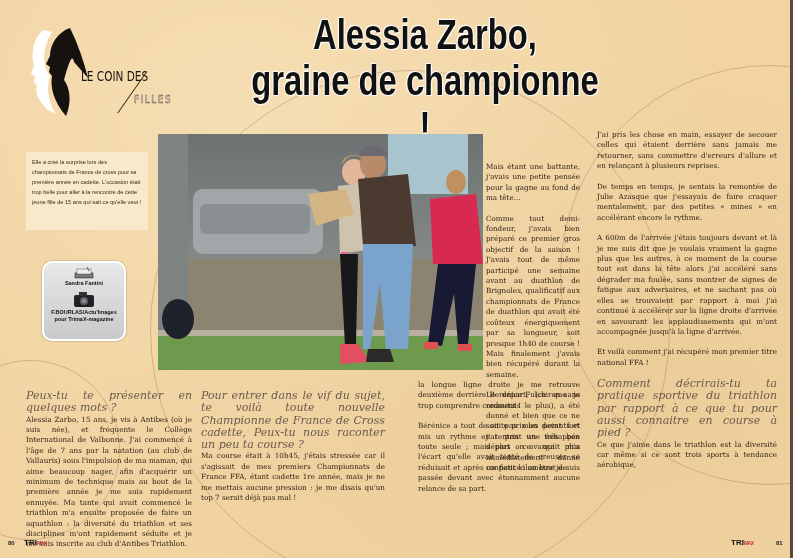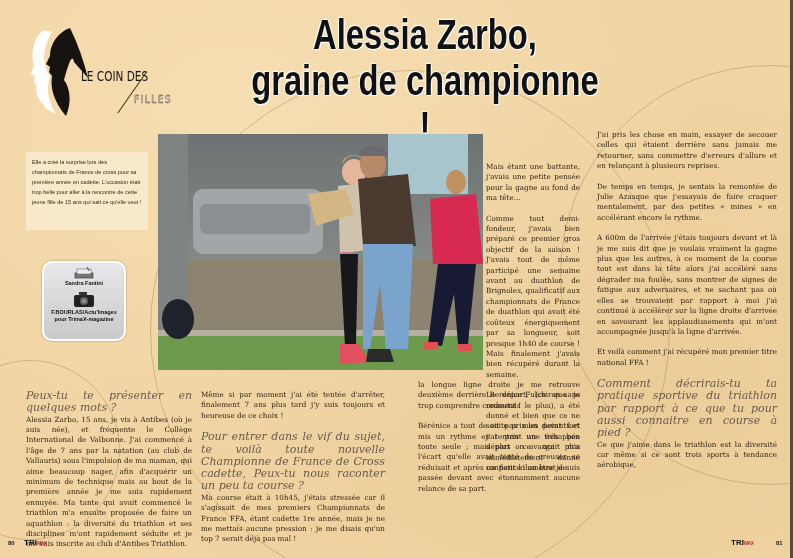--- a/index.html
+++ b/index.html
@@ -165,21 +165,20 @@
     <rect x="300" y="210" width="14" height="7" fill="#e05050"></rect>
   </svg>
 </div>
 
 <div class="col" style="left:26px;top:390px;width:166px;">
   <p class="q q-tight">Peux-tu te présenter en quelques mots ?</p>
   <p>Alessia Zarbo, 15 ans, je vis à Antibes (où je suis née), et fréquente le Collège International de Valbonne. J'ai commencé à l'âge de 7 ans par la natation (au club de Vallauris) sous l'impulsion de ma maman, qui aime beaucoup nager, afin d'acquérir un minimum de technique mais au bout de la première année je me suis rapidement ennuyée. Ma tante qui avait commencé le triathlon m'a ensuite proposée de faire un aquathlon : la diversité du triathlon et ses disciplines m'ont rapidement séduite et je me suis inscrite au club d'Antibes Triathlon.</p>
 </div>
 
 <div class="col" style="left:201px;top:390px;width:184px;">
-  <p>Même si par moment j'ai été tentée d'arrêter, finalement 7 ans plus tard  j'y suis toujours et heureuse de ce choix !</p>
   <p class="q q-tight">Pour entrer dans le vif du sujet, te voilà toute nouvelle Championne de France de Cross cadette, Peux-tu nous raconter un peu ta course ?</p>
   <p>Ma course était à 10h45, j'étais stressée car il s'agissait de mes premiers Championnats de France FFA, étant cadette 1re année, mais je ne me mettais aucune pression : je me disais qu'un top 7 serait déjà pas mal !</p>
 </div>
 
 <div class="col" style="left:486px;top:140px;width:94px;margin-top:22px;">
   <p>Mais étant une battante, j'avais une petite pensée pour la gagne au fond de ma tête…</p>
   <p>Comme tout demi-fondeur, j'avais bien préparé ce premier gros objectif de la saison ! J'avais tout de même participé une semaine avant au duathlon de Brignoles, qualificatif aux championnats de France de duathlon qui avait été coûteux énergiquement par sa longueur, soit presque 1h40 de course ! Mais finalement j'avais bien récupéré durant la semaine.</p>
   <p style="margin-bottom:0">Le départ, (ce que je redoutais le plus), a été donné et bien que ce ne soit pas mon point fort j'ai pris un très bon départ ce qui m'a immédiatement donné confiance : au bout de</p>
 </div>
 <div class="col" style="left:418px;top:380px;width:162px;">

